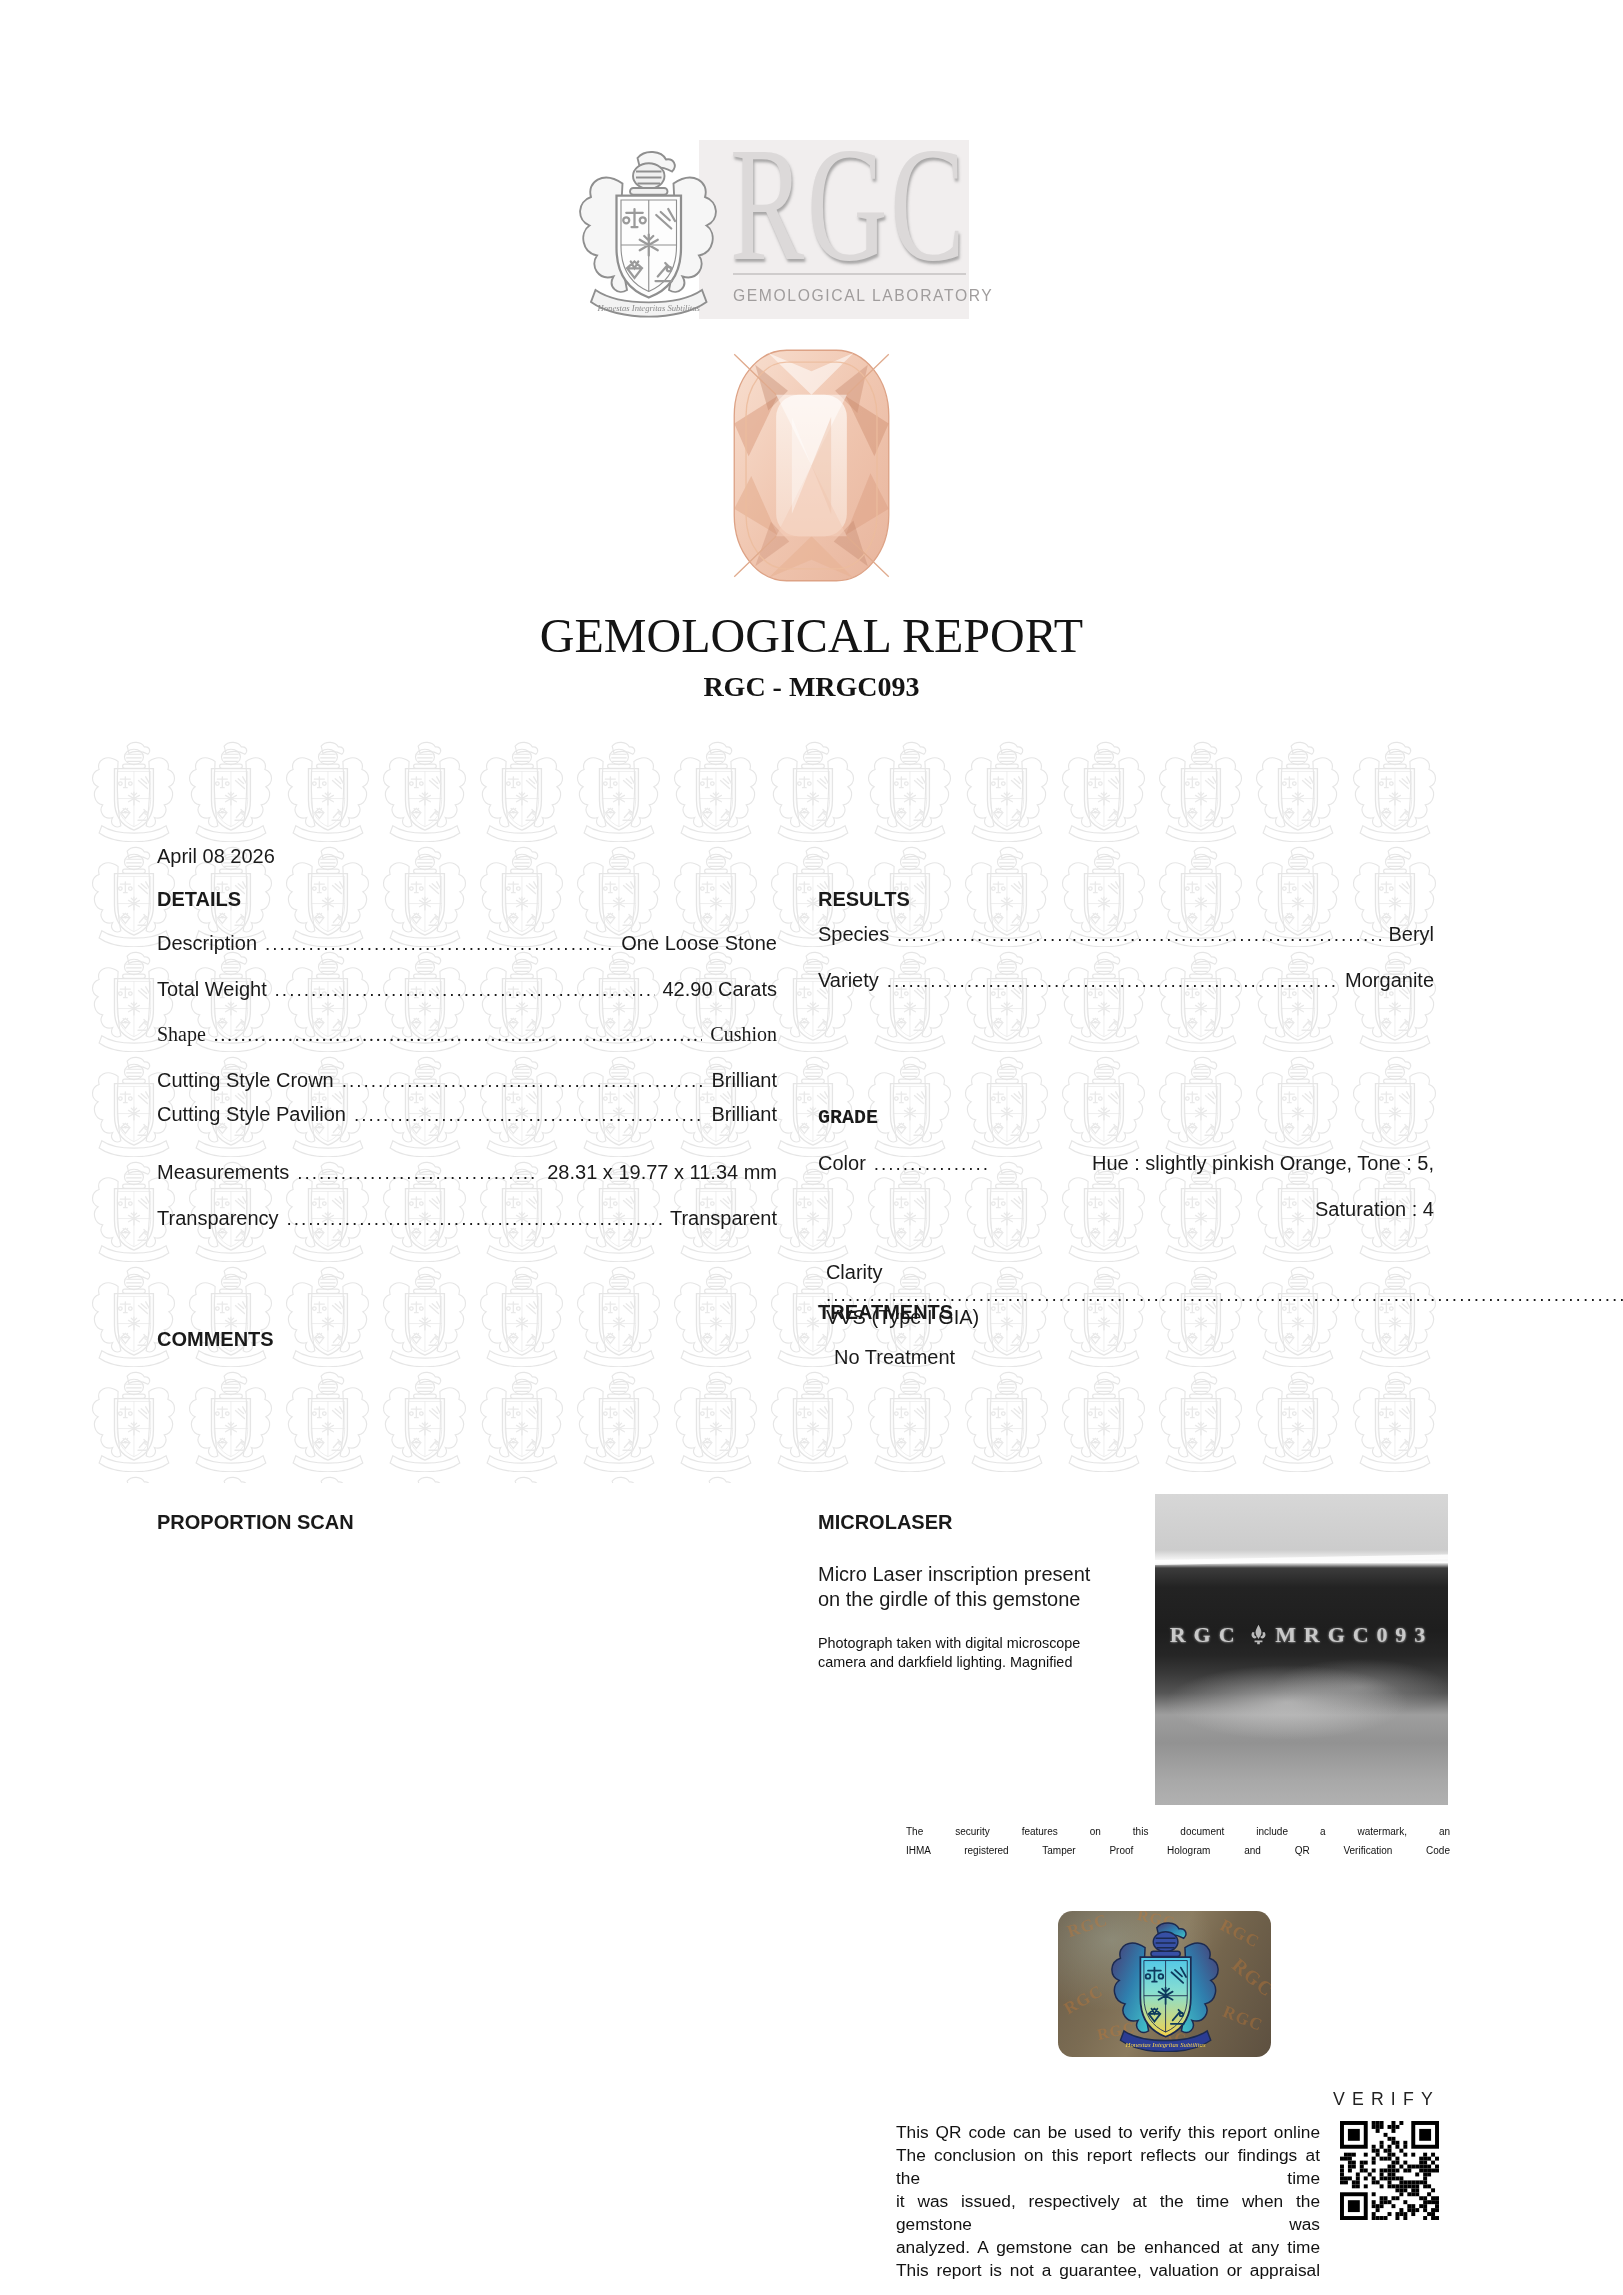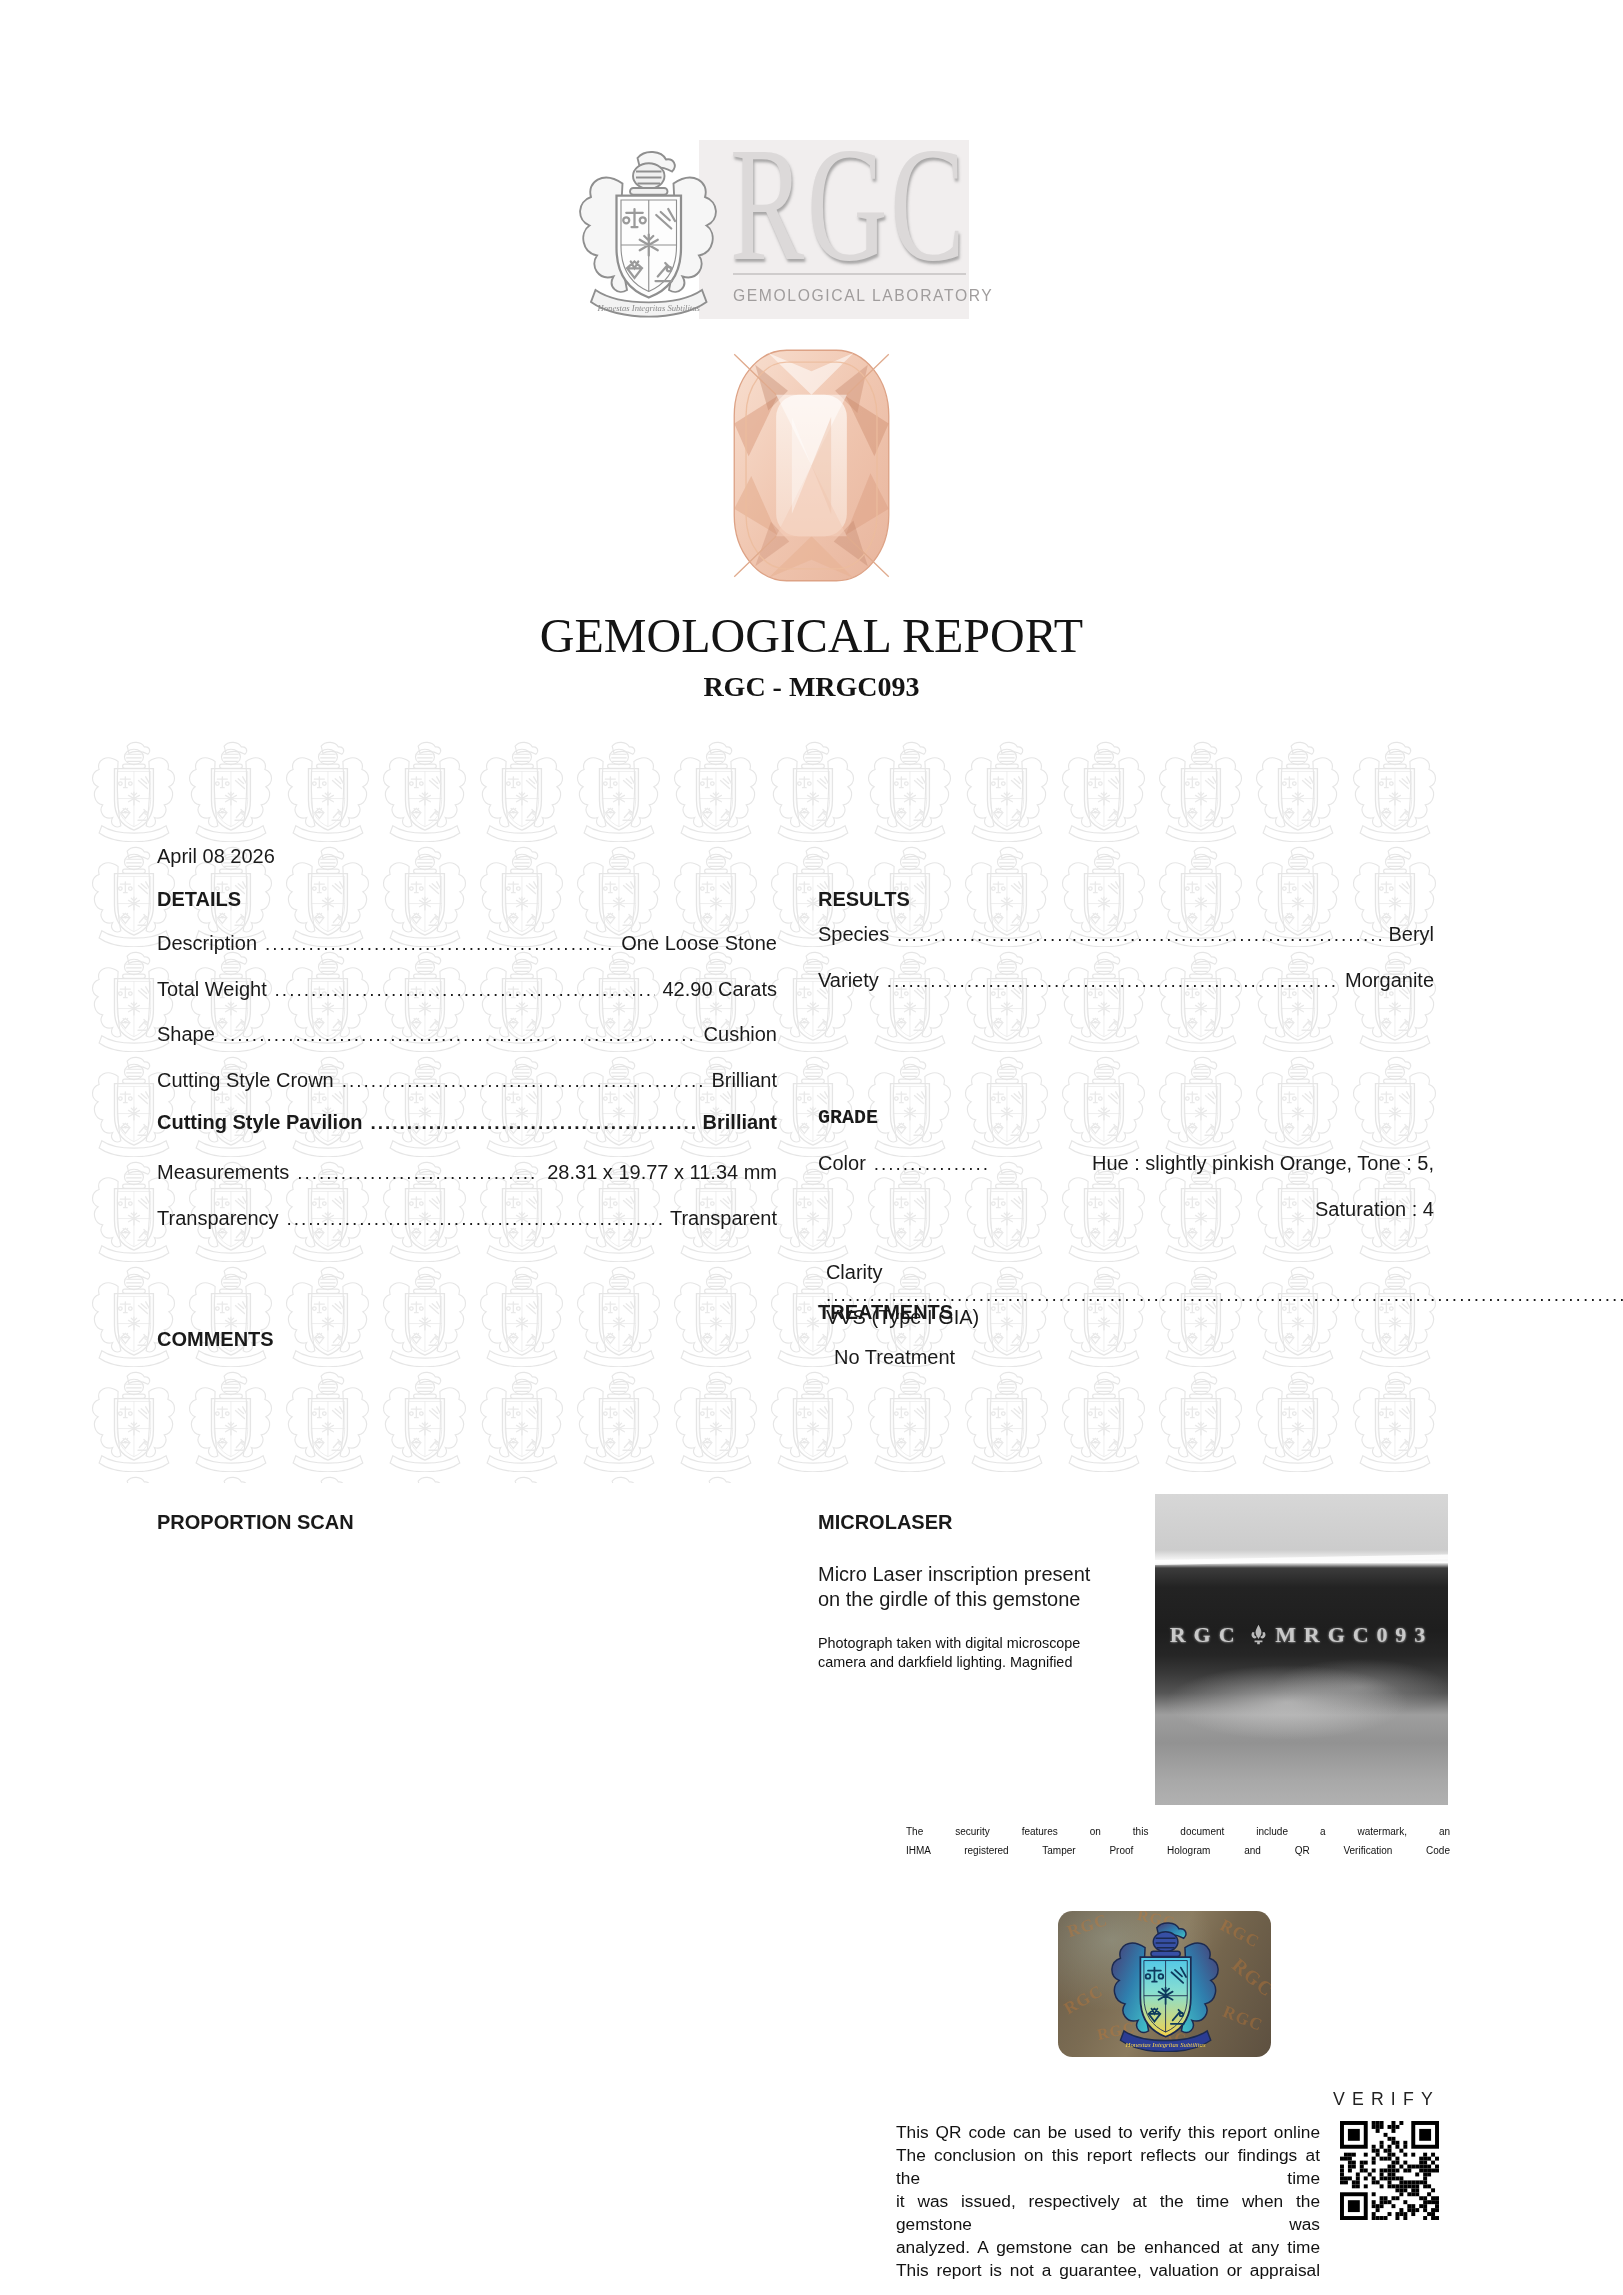--- a/index.html
+++ b/index.html
@@ -2997,31 +2997,31 @@
     <div class="row" style="top:44px;">
       <span class="lbl">Description</span>
         <span class="leader">................................................................................................................................................................</span>
         <span class="val">One Loose Stone</span>
     </div>
     <div class="row" style="top:90px;">
       <span class="lbl">Total Weight</span>
         <span class="leader">................................................................................................................................................................</span>
         <span class="val">42.90 Carats</span>
     </div>
-    <div class="row" style="top:135px;">
+    <div class="row" style="top:135px;font-family:Liberation Serif, serif;">
       <span class="lbl">Shape</span>
         <span class="leader">................................................................................................................................................................</span>
         <span class="val">Cushion</span>
     </div>
     <div class="row" style="top:181px;">
       <span class="lbl">Cutting Style Crown</span>
         <span class="leader">................................................................................................................................................................</span>
         <span class="val">Brilliant</span>
     </div>
-    <div class="row" style="top:223px;font-weight:bold;">
+    <div class="row" style="top:215px;">
       <span class="lbl">Cutting Style Pavilion</span>
         <span class="leader">................................................................................................................................................................</span>
         <span class="val">Brilliant</span>
     </div>
     <div class="row" style="top:273px;">
       <span class="lbl">Measurements</span>
         <span class="leader">................................................................................................................................................................</span>
         <span class="val">28.31 x 19.77 x 11.34 mm</span>
     </div>
     <div class="row" style="top:319px;">

